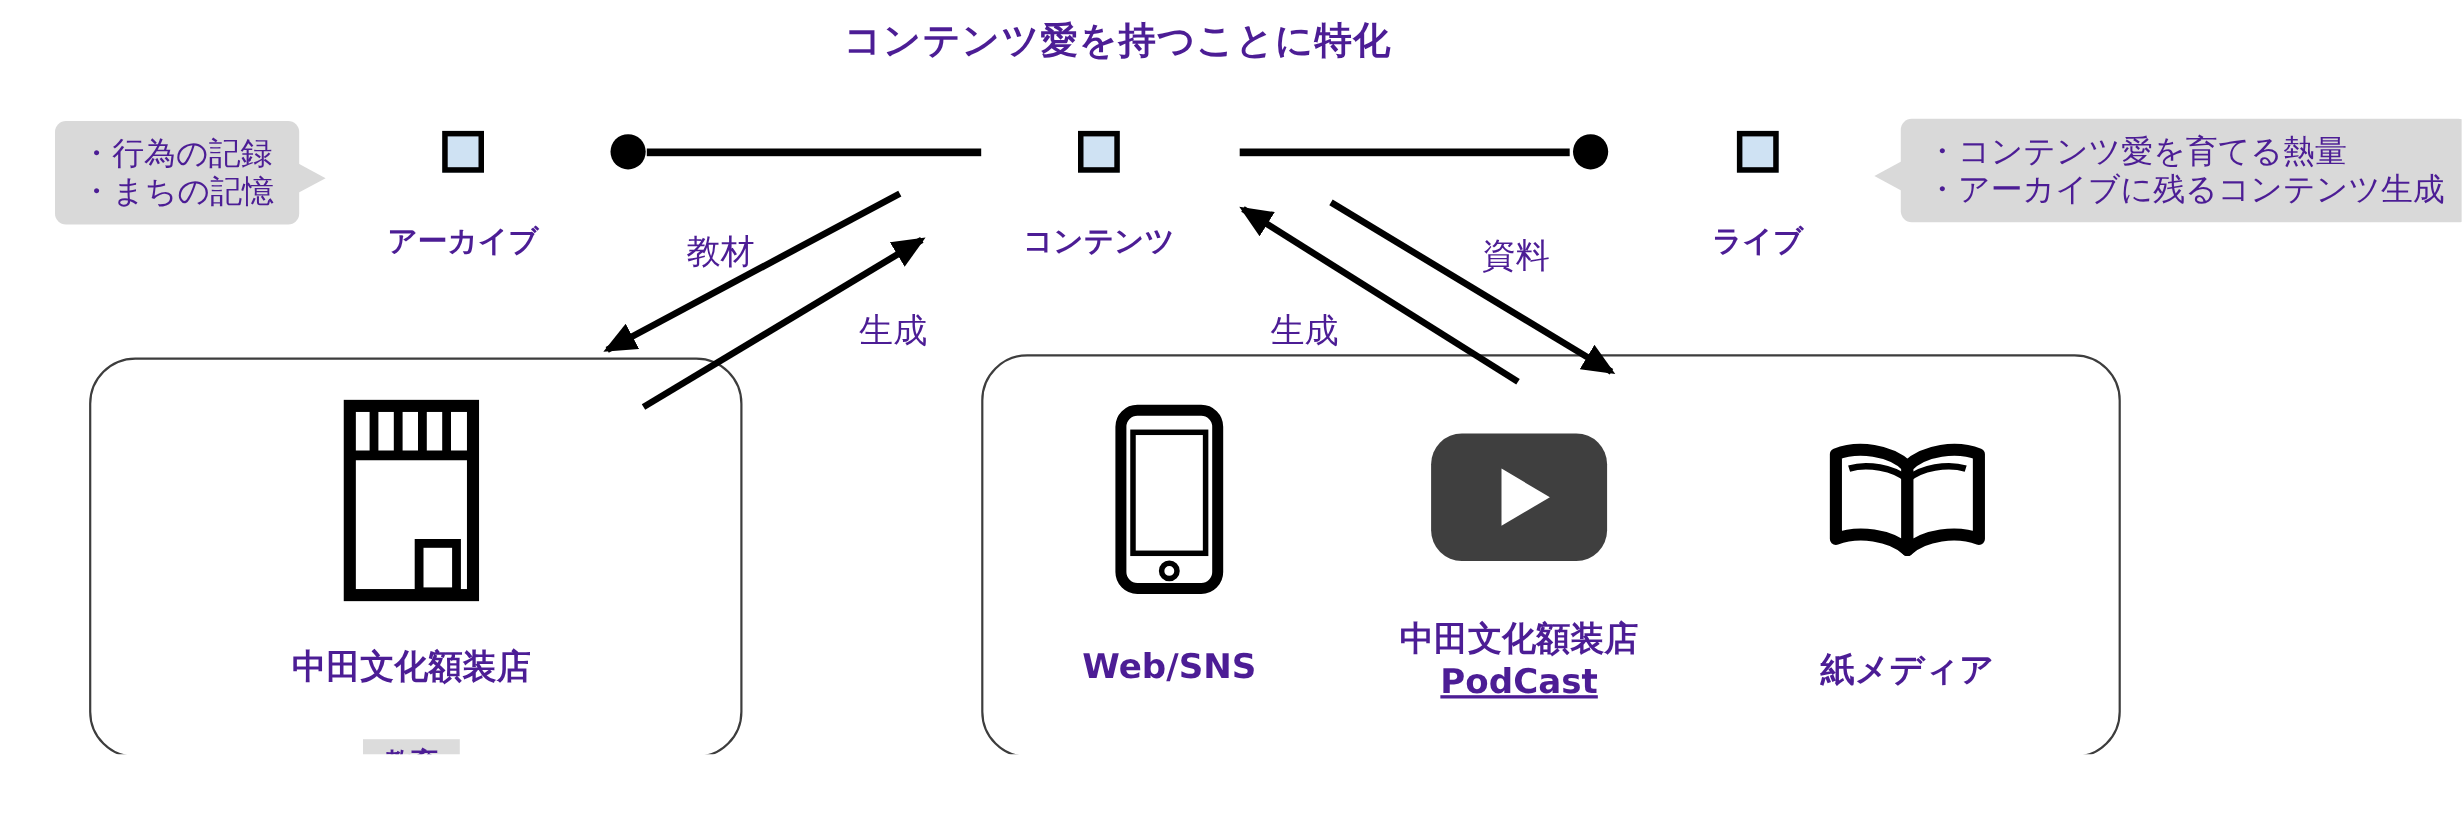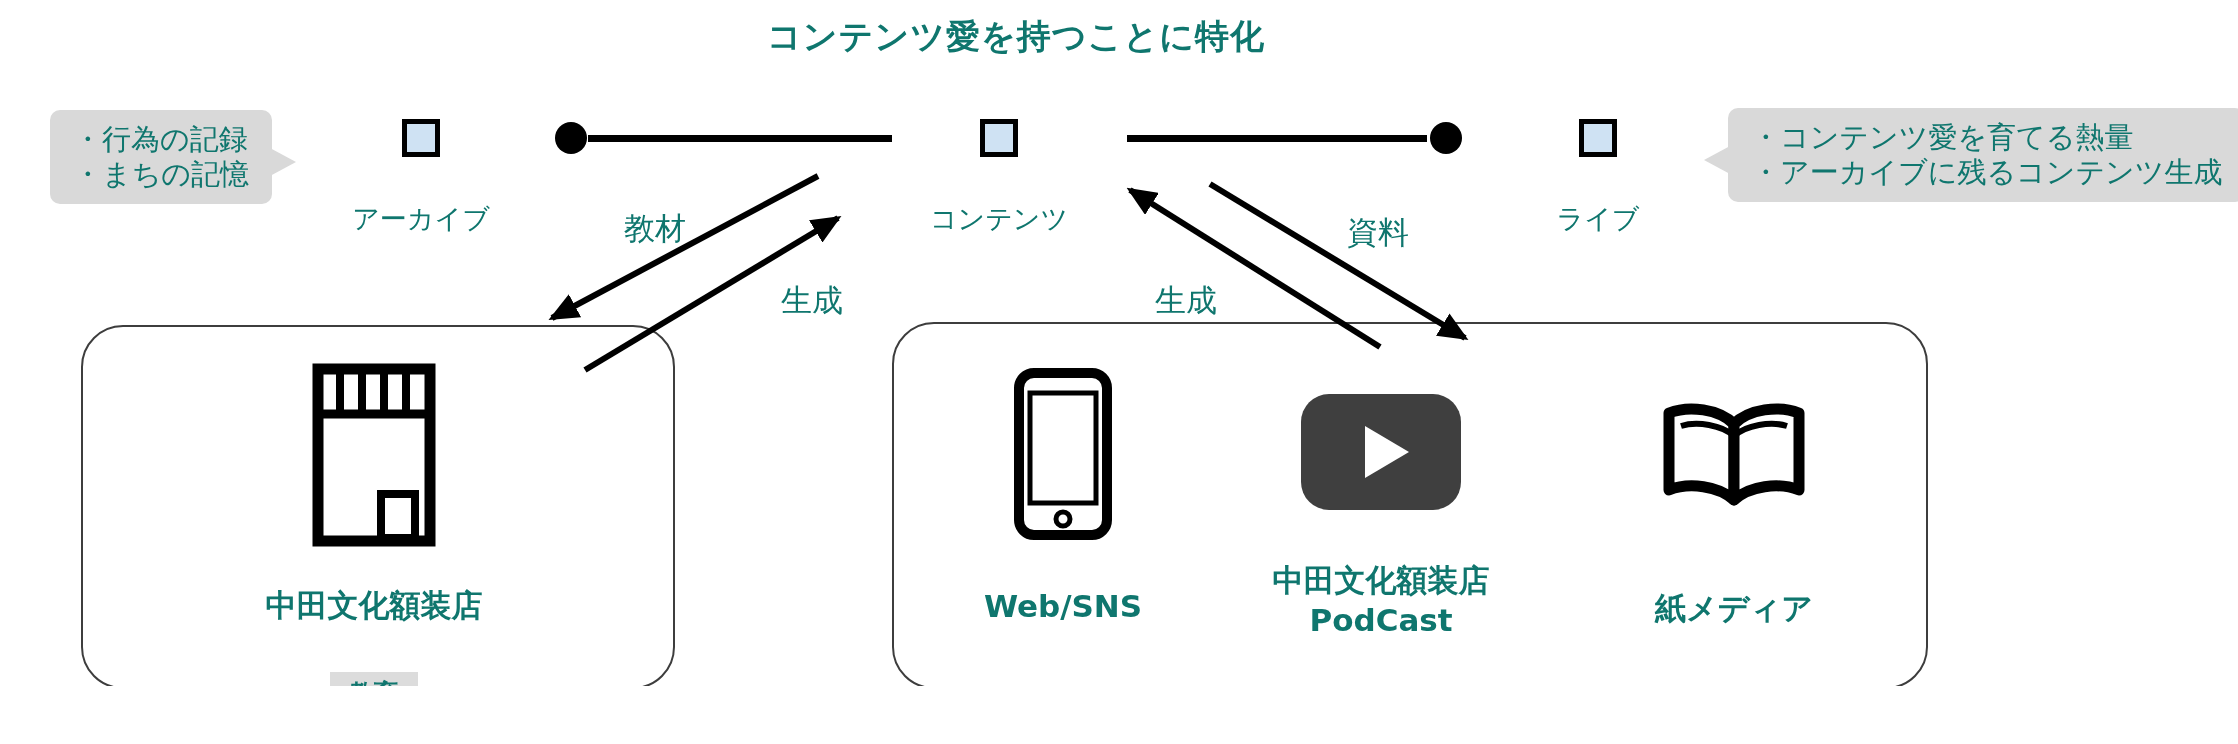--- a/index.html
+++ b/index.html
@@ -1,32 +1,32 @@
 <!DOCTYPE html>
 <html><head>
 <meta charset="utf-8">
 <style>
   html,body{margin:0;padding:0;background:#fff;}
   .canvas{
     position:relative;width:2238px;height:686px;background:#fff;overflow:hidden;
-    font-family:"DejaVu Sans","Liberation Sans",sans-serif;color:#0f766e;
+    font-family:"DejaVu Sans","Liberation Sans",sans-serif;color:#4c1d95;
   }
   .title{
     position:absolute;left:716px;top:14px;width:600px;text-align:center;
     font-size:34px;font-weight:bold;letter-spacing:1px;
   }
   
   .sq{
     position:absolute;width:38px;height:38px;box-sizing:border-box;
     border:5px solid #000;background:#cfe2f3;
   }
   .dot{position:absolute;width:32px;height:32px;border-radius:50%;background:#000;}
   .tl-line{position:absolute;height:7px;background:#000;}
   .node-label{
-    position:absolute;width:200px;text-align:center;font-size:27px;
+    position:absolute;width:200px;text-align:center;font-size:27px;font-weight:bold;
   }
   
   .bubble{
     position:absolute;background:#d9d9d9;border-radius:10px;
     padding:12px 23px;font-size:29px;line-height:35px;box-sizing:border-box;
   }
   .bubble-line{white-space:nowrap;}
   .tail{position:absolute;width:0;height:0;}
   .tail-right{
     right:-24px;top:38px;
@@ -119,21 +119,21 @@
       <rect x="17" y="26" width="66" height="110" fill="#fff" stroke="#000" stroke-width="5"></rect>
       <circle cx="50" cy="152" r="7" fill="#fff" stroke="#000" stroke-width="5"></circle>
     </svg>
   </div>
   <div class="item-label" style="left:913px;top:588px;width:300px;">Web/SNS</div>
 
   <div class="yt" style="left:1301px;top:394px;">
     <div class="yt-tri"></div>
   </div>
   <div class="item-label" style="left:1231px;top:560px;width:300px;">中田文化額装店</div>
-  <div class="item-label" style="left:1231px;top:602px;width:300px;">PodCast</div>
+  <div class="item-label" style="left:1231px;top:602px;width:300px;text-decoration:underline;">PodCast</div>
 
   <div class="icon-wrap" style="left:1659px;top:400px;">
     <svg width="150" height="114" viewBox="0 0 150 114">
       <path d="M75,24 C60,9 30,5 10,13 L10,90 C30,82 60,86 75,100 Z" fill="#fff" stroke="#000" stroke-width="11" stroke-linejoin="round"></path>
       <path d="M75,24 C90,9 120,5 140,13 L140,90 C120,82 90,86 75,100 Z" fill="#fff" stroke="#000" stroke-width="11" stroke-linejoin="round"></path>
       <path d="M75,36 C63,25 38,21 22,26" fill="none" stroke="#000" stroke-width="6"></path>
       <path d="M75,36 C87,25 112,21 128,26" fill="none" stroke="#000" stroke-width="6"></path>
       <line x1="75" y1="24" x2="75" y2="100" stroke="#000" stroke-width="7"></line>
     </svg>
   </div>

